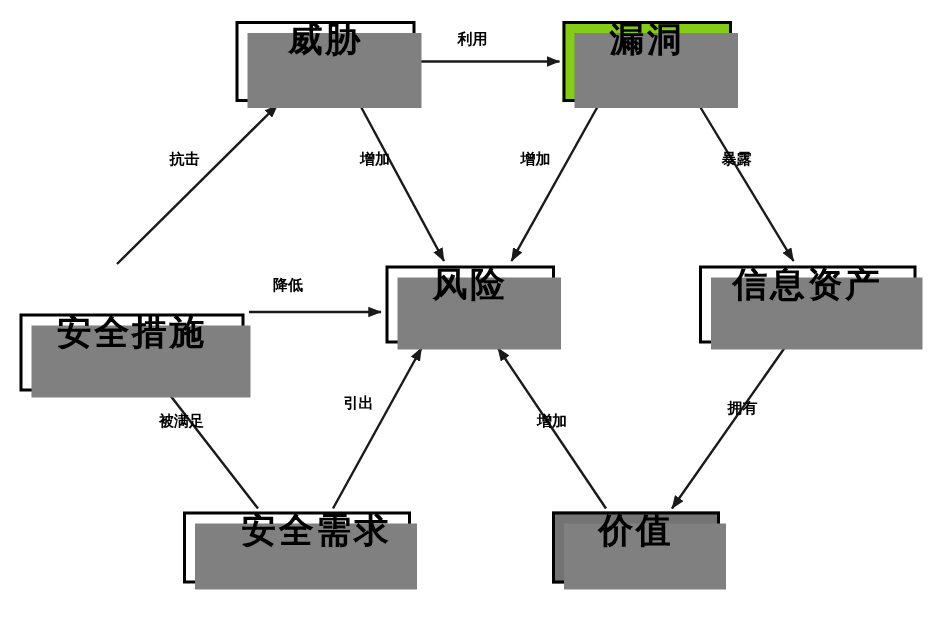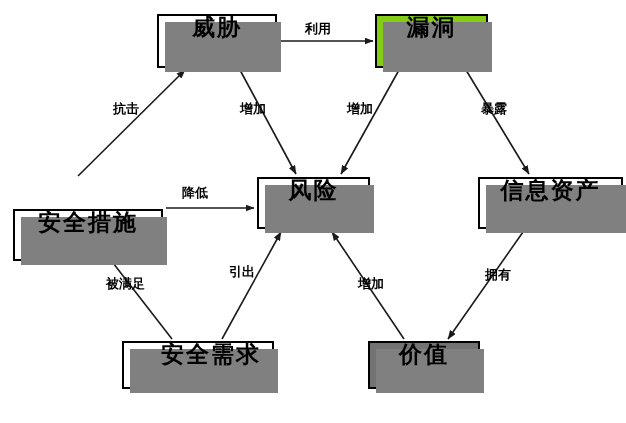--- a/index.html
+++ b/index.html
@@ -49,21 +49,21 @@
     font-size: 23px;
     font-weight: 700;
     color: #000000;
     letter-spacing: 2px;
     line-height: 1;
     white-space: nowrap;
   }
   .edge-label {
     position: absolute;
     font-family: "DejaVu Sans", "Liberation Sans", sans-serif;
-    font-size: 13px;
+    font-size: 10px;
     font-weight: 700;
     color: #000000;
     white-space: nowrap;
     background: transparent;
     z-index: 8;
     line-height: 1;
   }
 </style>
 </head>
 <body>
@@ -96,21 +96,21 @@
       </div>
       <div class="node" style="left: 375px; top: 14px; width: 113px; height: 54px; border-color: rgb(0, 0, 0); background: #84cc16;">
         <span class="node-label">漏洞</span>
       </div>
       <div class="node" style="left: 13px; top: 177px; width: 150px; height: 52px; border-color: rgb(0, 0, 0); background: rgb(255, 255, 255); margin-top: 32px;">
         <span class="node-label">安全措施</span>
       </div>
       <div class="node" style="left: 257px; top: 177px; width: 113px; height: 52px; border-color: rgb(0, 0, 0); background: rgb(255, 255, 255);">
         <span class="node-label">风险</span>
       </div>
-      <div class="node" style="left: 466px; top: 177px; width: 145px; height: 52px; border-color: rgb(0, 0, 0); background: rgb(255, 255, 255); margin-left: 12px;">
+      <div class="node" style="left: 466px; top: 177px; width: 145px; height: 52px; border-color: rgb(0, 0, 0); background: rgb(255, 255, 255);">
         <span class="node-label">信息资产</span>
       </div>
       <div class="node" style="left: 122px; top: 341px; width: 152px; height: 48px; border-color: rgb(0, 0, 0); background: rgb(255, 255, 255); padding-left: 26px;">
         <span class="node-label">安全需求</span>
       </div>
       <div class="node" style="left: 368px; top: 341px; width: 112px; height: 48px; border-color: rgb(0, 0, 0); background: #737373;">
         <span class="node-label">价值</span>
       </div>
     </div>
   <div id="edge-labels-group">

